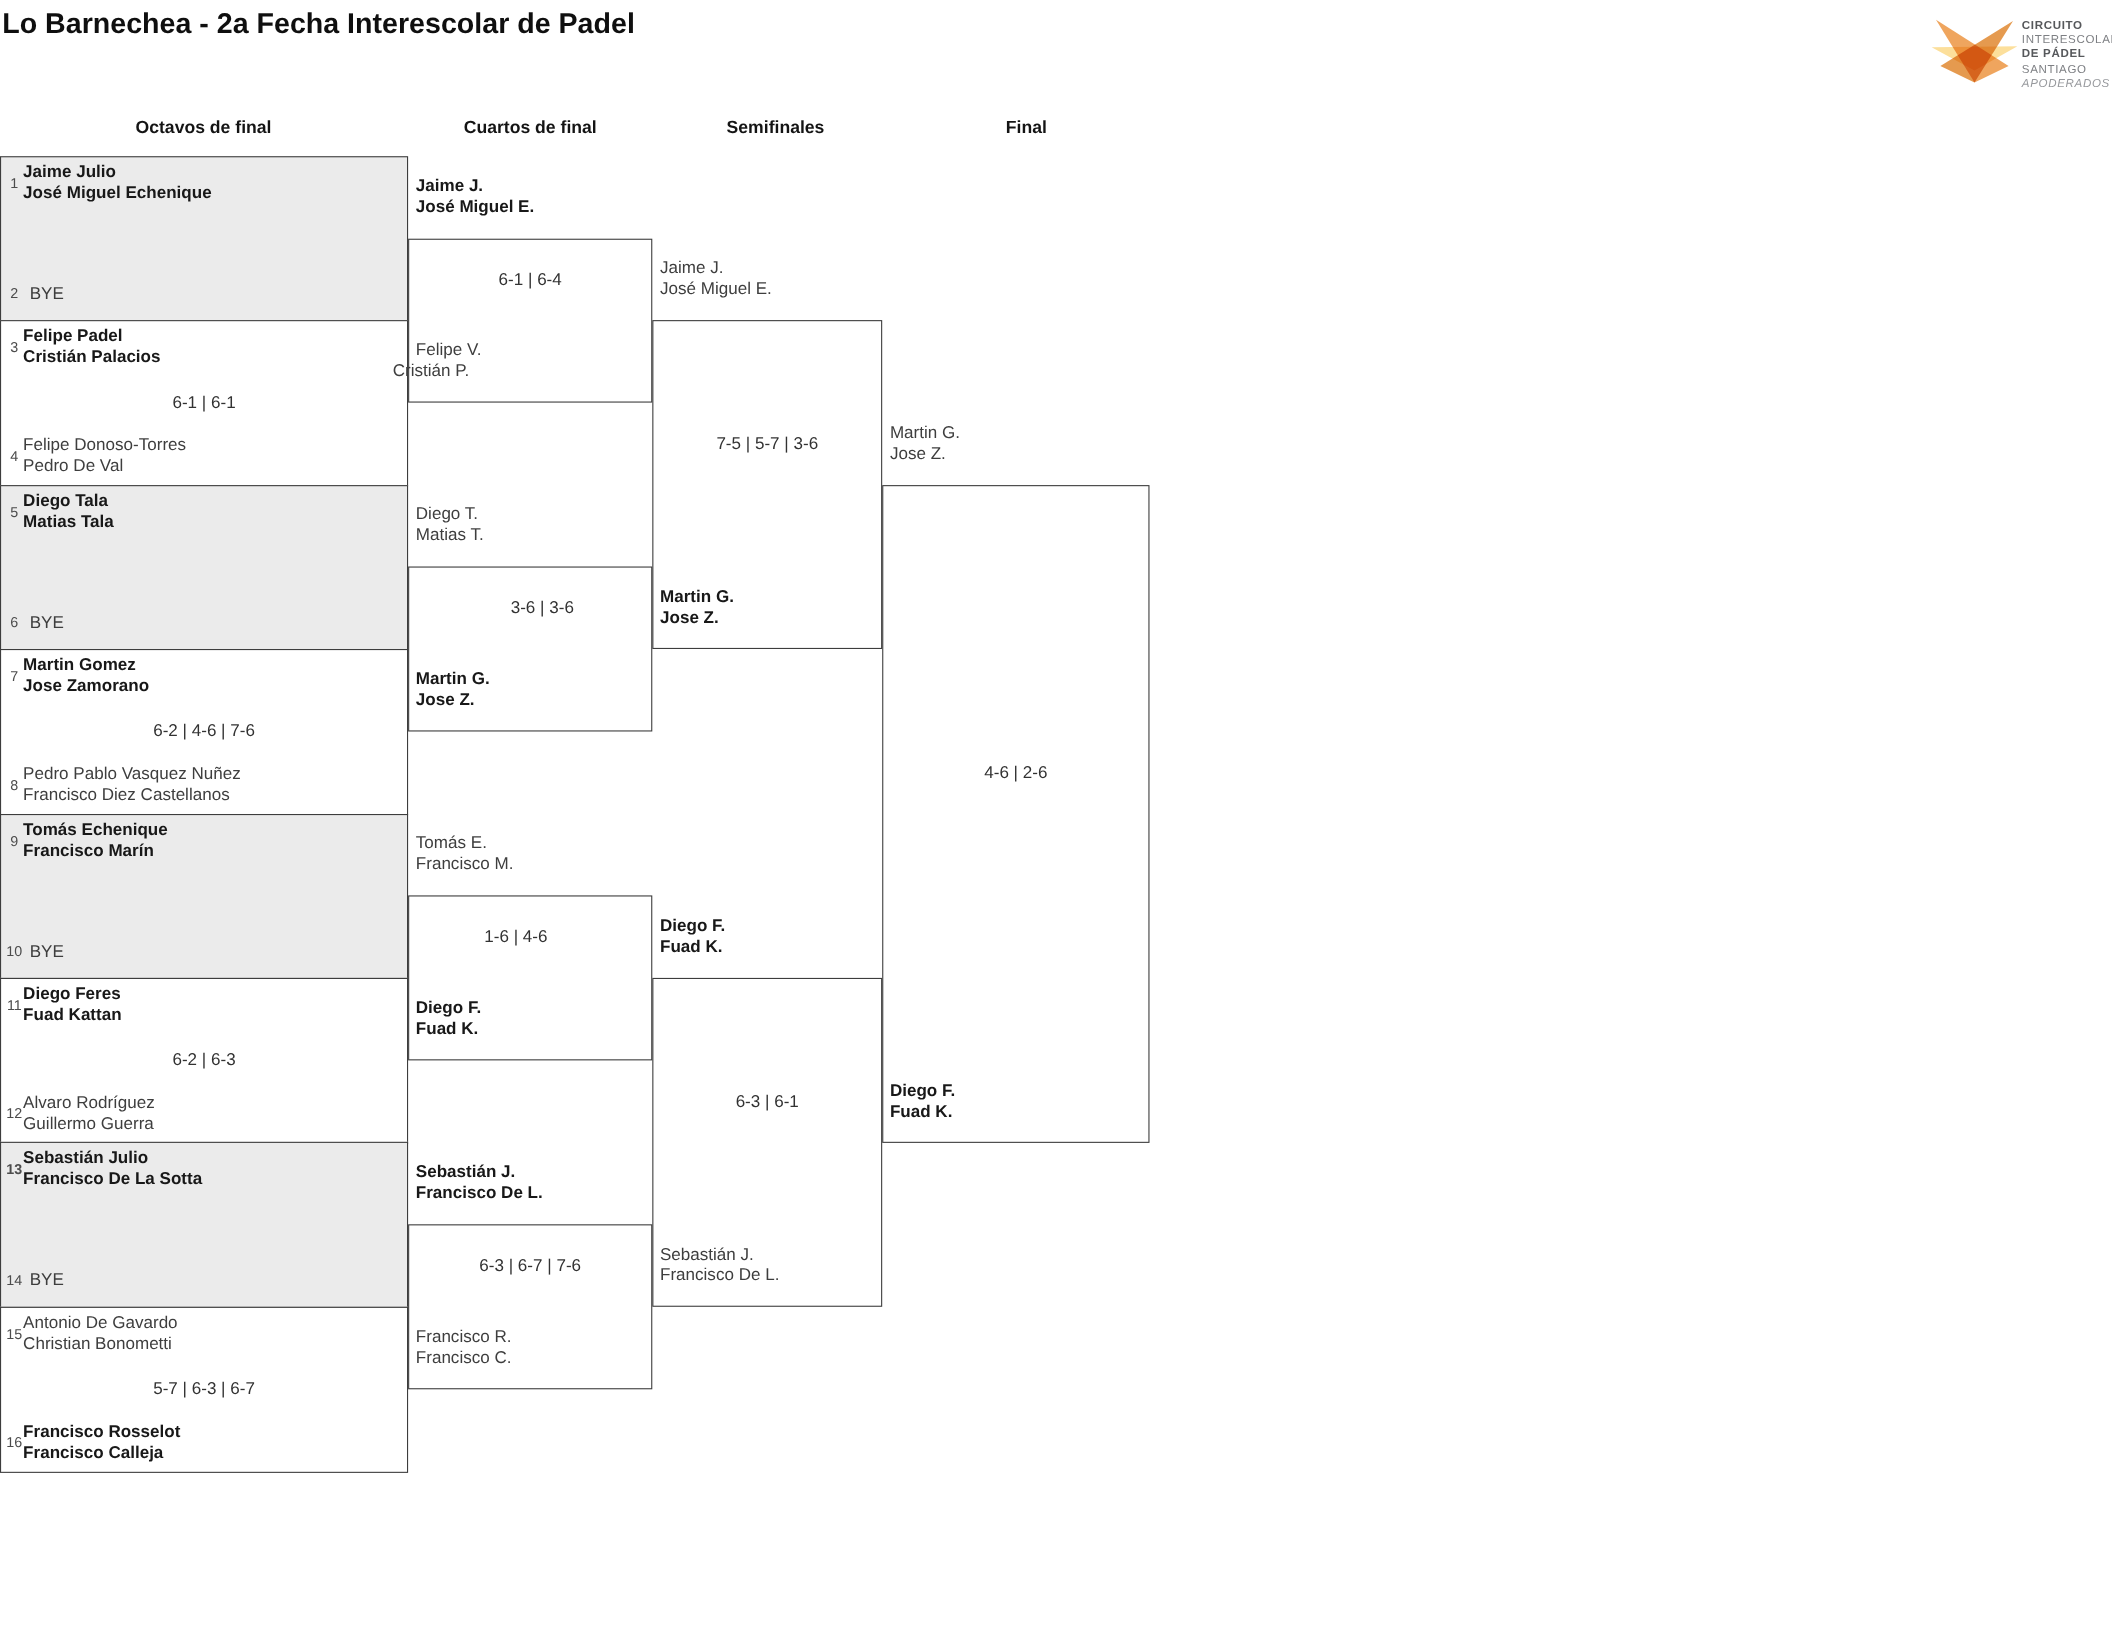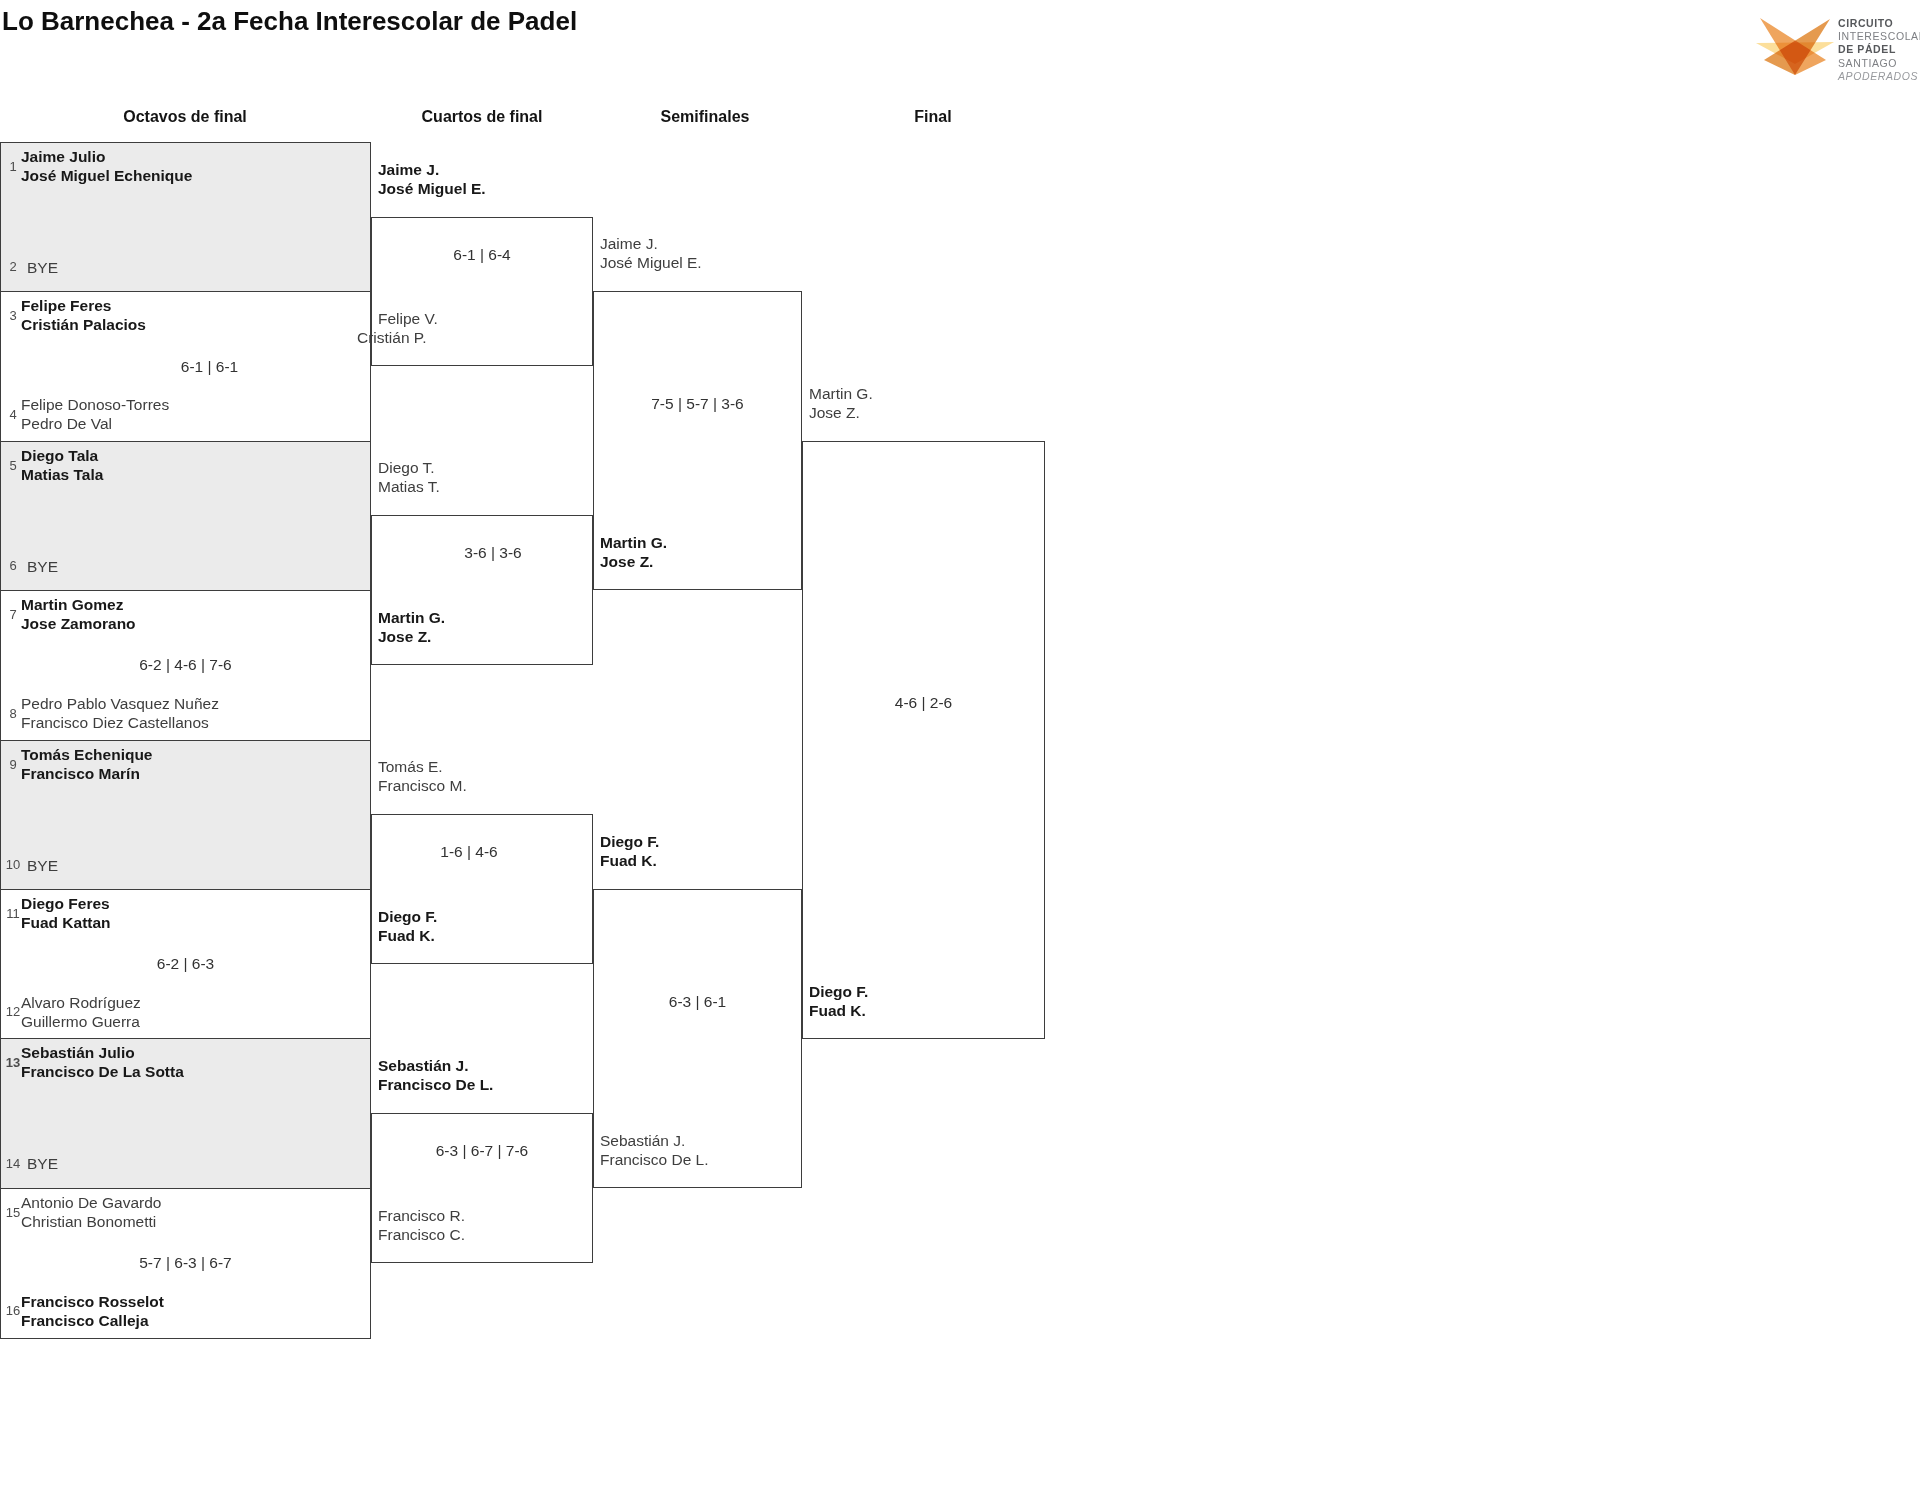--- a/index.html
+++ b/index.html
@@ -61,26 +61,26 @@
 
   <div id="bracket">
       <div class="obox shaded" style="top: 142px; height: 150.8px;"></div>
       <div class="seed" style="left: 4px; top: 158px;">1</div>
       <div class="pline b" style="left: 21px; top: 147px;">Jaime Julio</div>
       <div class="pline b" style="left: 21px; top: 166px;">José Miguel Echenique</div>
       <div class="seed" style="left: 4px; top: 258.4px;">2</div>
       <div class="pline" style="left: 27px; top: 257.9px;">BYE</div>
       <div class="obox" style="top: 291.4px; height: 150.8px;"></div>
       <div class="seed" style="left: 4px; top: 307.4px;">3</div>
-      <div class="pline b" style="left: 21px; top: 296.4px;">Felipe Feres</div>
+      <div class="pline b" style="left: 21px; top: 296.4px;">Felipe Padel</div>
       <div class="pline b" style="left: 21px; top: 315.4px;">Cristián Palacios</div>
       <div class="seed" style="left: 4px; top: 405.8px;">4</div>
       <div class="pline" style="left: 21px; top: 395.3px;">Felipe Donoso-Torres</div>
       <div class="pline" style="left: 21px; top: 414.3px;">Pedro De Val</div>
-      <div class="score" style="left: 0px; width: 371px; top: 356.6px; margin-left: 24px;">6-1 | 6-1</div>
+      <div class="score" style="left: 0px; width: 371px; top: 356.6px;">6-1 | 6-1</div>
       <div class="obox shaded" style="top: 440.8px; height: 150.8px;"></div>
       <div class="seed" style="left: 4px; top: 456.8px;">5</div>
       <div class="pline b" style="left: 21px; top: 445.8px;">Diego Tala</div>
       <div class="pline b" style="left: 21px; top: 464.8px;">Matias Tala</div>
       <div class="seed" style="left: 4px; top: 557.2px;">6</div>
       <div class="pline" style="left: 27px; top: 556.7px;">BYE</div>
       <div class="obox" style="top: 590.2px; height: 150.8px;"></div>
       <div class="seed" style="left: 4px; top: 606.2px;">7</div>
       <div class="pline b" style="left: 21px; top: 595.2px;">Martin Gomez</div>
       <div class="pline b" style="left: 21px; top: 614.2px;">Jose Zamorano</div>

